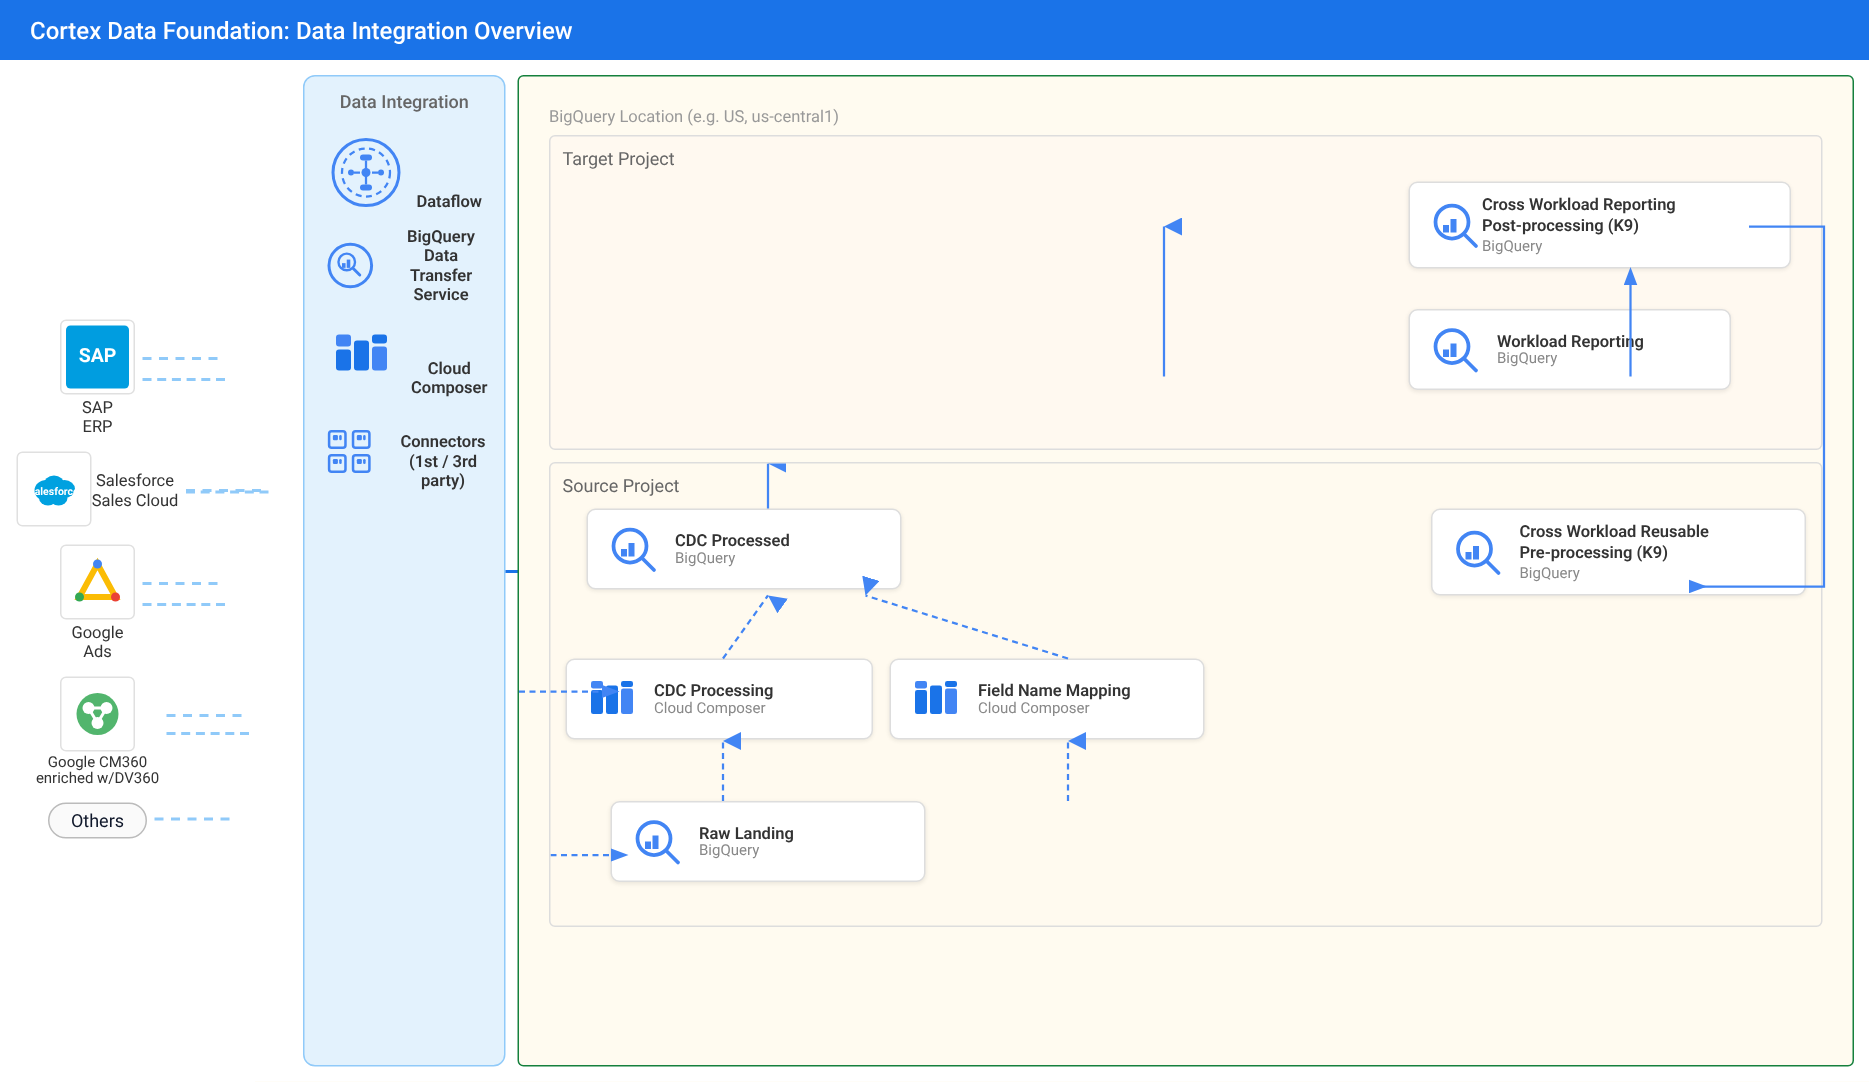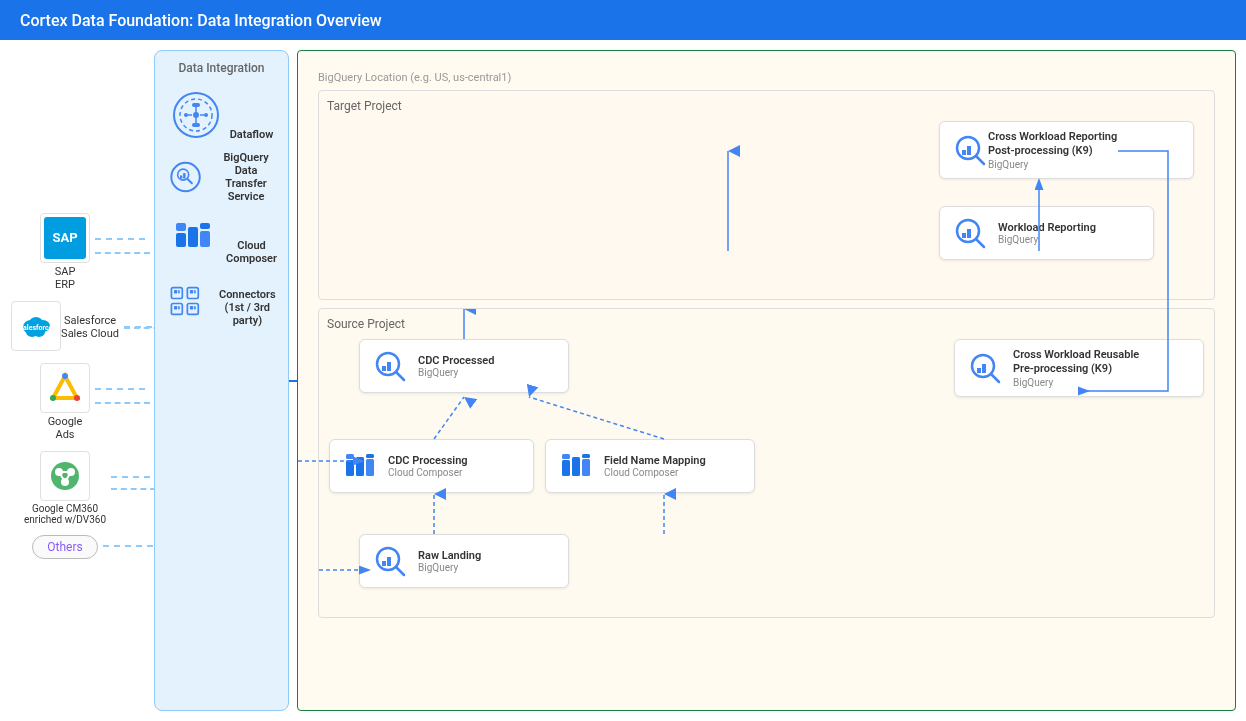--- a/index.html
+++ b/index.html
@@ -72,20 +72,21 @@
       background: #e3f2fd;
       border: 1px solid #90caf9;
       border-radius: 8px;
       width: 130px;
       padding: 10px;
       display: flex;
       flex-direction: column;
       align-items: center;
       gap: 16px;
       position: relative;
+      margin-left: 48px;
     }
 
     .di-item {
       display: flex;
       align-items: flex-end;
       font-size: 11px;
       font-weight: 600;
       color: #333;
       text-align: center;
       gap: 8px;
@@ -195,21 +196,21 @@
           <line x1="12" y1="14" x2="24" y2="14" stroke="#fff" stroke-width="2"></line>
           <line x1="12" y1="14" x2="18" y2="24" stroke="#fff" stroke-width="2"></line>
           <line x1="24" y1="14" x2="18" y2="24" stroke="#fff" stroke-width="2"></line>
         </svg>
       </div>
       <span style="font-size:10px;">Google CM360<br>enriched w/DV360</span>
       <div style="position:absolute;right:-55px;top:25px;width:50px;border-top:2px dashed #90caf9;"></div>
     </div>
 
     <div style="position:relative;display:flex;flex-direction:column;align-items:center;">
-      <div style="border:1px solid #bbb;border-radius:12px;padding:4px 14px;font-size:12px;color:#8b5cf6;background:#fafafa;">
+      <div style="border:1px solid #bbb;border-radius:12px;padding:4px 14px;font-size:12px;color:#0f172a;background:#fafafa;">
         <span>Others</span>
       </div>
       <div style="position:absolute;right:-55px;top:10px;width:50px;border-top:2px dashed #90caf9;"></div>
     </div>
   </div>
 
   <div style="display:flex;align-items:center;justify-content:center;width:18px;">
     <div style="width:2px;height:0;"></div>
   </div>
 
@@ -327,21 +328,21 @@
           <marker id="arrowBlue2" markerWidth="8" markerHeight="8" refX="6" refY="3" orient="auto">
             <path d="M0,0 L0,6 L8,3 z" fill="#4285f4"></path>
           </marker>
         </defs>
       </svg>
     </div>
 
     <div id="source-project" style="border:1px solid #ddd;border-radius:4px;background:rgba(255,248,240,0.3);padding:8px;position:relative;height:310px;">
       <div style="font-size:12px;color:#666;margin-bottom:8px;">Source Project</div>
 
-      <div style="position:absolute;top:30px;left:40px;width:210px;background:#fff;border:1px solid #ddd;border-radius:6px;padding:8px 12px;display:flex;align-items:center;gap:10px;box-shadow:0 1px 3px rgba(0,0,0,0.08);">
+      <div style="position:absolute;top:30px;left:24px;width:210px;background:#fff;border:1px solid #ddd;border-radius:6px;padding:8px 12px;display:flex;align-items:center;gap:10px;box-shadow:0 1px 3px rgba(0,0,0,0.08);">
         <svg width="36" height="36" viewBox="0 0 36 36">
           <circle cx="16" cy="16" r="11" fill="none" stroke="#4285f4" stroke-width="2.5"></circle>
           <line x1="24" y1="24" x2="32" y2="32" stroke="#4285f4" stroke-width="2.5" stroke-linecap="round"></line>
           <rect x="10" y="18" width="4" height="5" fill="#4285f4"></rect>
           <rect x="15" y="14" width="4" height="9" fill="#4285f4"></rect>
         </svg>
         <div>
           <div style="font-size:11px;font-weight:600;color:#333;">CDC Processed</div>
           <div style="font-size:10px;color:#888;">BigQuery</div>
         </div>

